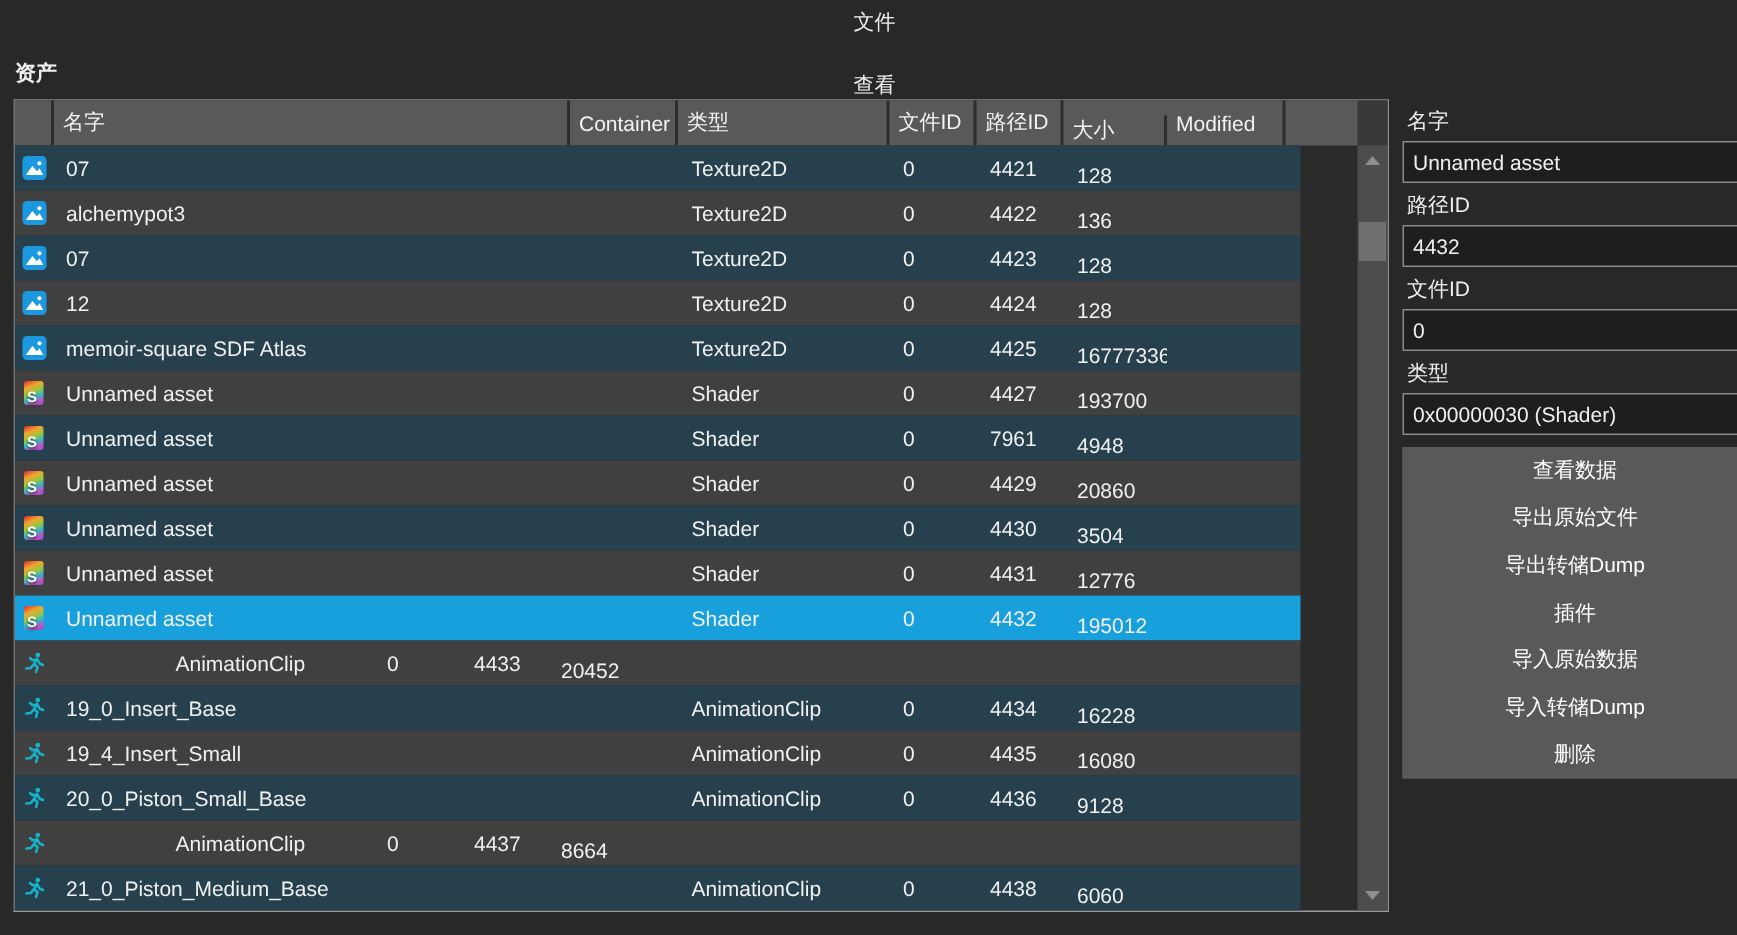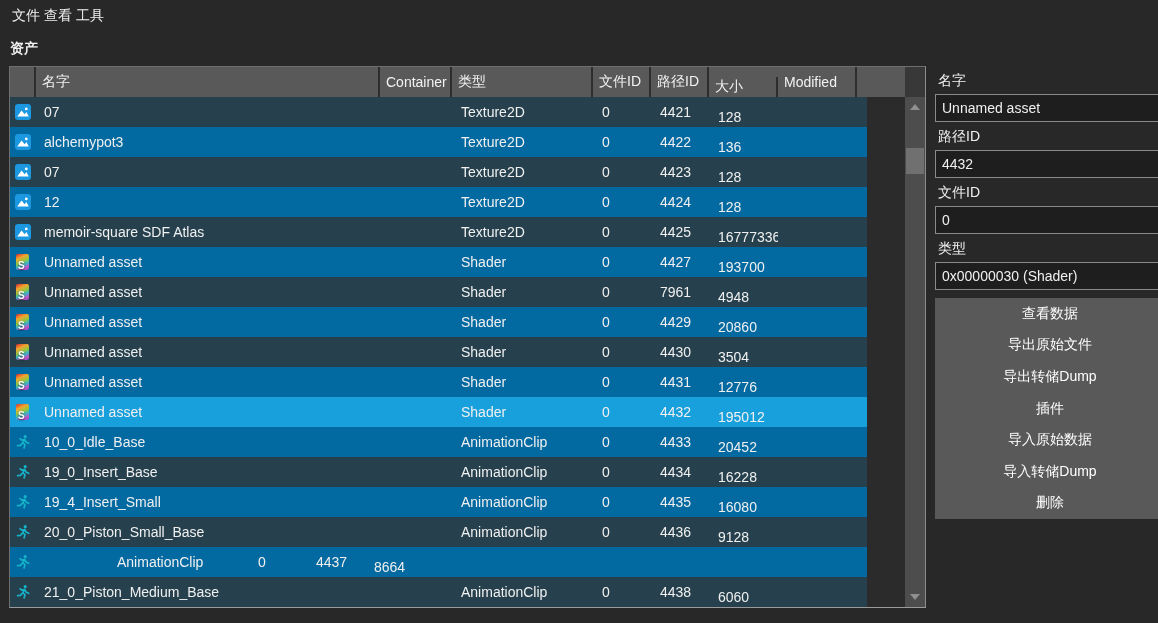--- a/index.html
+++ b/index.html
@@ -5,21 +5,21 @@
   * { margin:0; padding:0; box-sizing:border-box; }
   html,body { width:1158px; height:623px; }
   body {
     position:relative; overflow:hidden;
     background:#282828; color:#f0f0f0;
     font-family:"Liberation Sans","DejaVu Sans",sans-serif;
     font-size:14px;
   }
 
   
-  .menubar { display:flex; padding:5px 2px 0 10px; height:26px; align-items:center; }
+  .menubar { display:flex; gap:22px; padding:5px 2px 0 10px; height:26px; align-items:center;flex-direction:column; }
   .menu-item { cursor:default; padding:1px 2px; }
 
   .section-label { position:absolute; left:10px; top:40px;font-weight:bold; }
 
   
   .table-wrap {
     position:absolute; left:9px; top:66px; width:917px; height:542px;
     border:1px solid #6f6f6f; border-bottom-color:#9a9a9a; border-right-color:#8d8d8d;
     display:flex; flex-direction:column; background:#2b2b2b;
   }
@@ -37,21 +37,21 @@
   .col-type     { flex:0 0 141px; }
   .col-fileid   { flex:0 0 58px; }
   .col-pathid   { flex:0 0 58px; }
   .col-size     { flex:0 0 69px;margin-top:10px; }
   .col-modified { flex:0 0 79px; }
   .col-extra    { flex:1 1 auto; border-right:none !important; }
 
   .tbody { display:flex; flex:1 1 auto; min-height:0;gap:38px; }
   .rows { width:895px; display:flex; flex-direction:column; }
   .trow { display:flex; height:30px; flex:0 0 30px; align-items:stretch; cursor:default; }
-  .trow.plain  { background:#0369a1; }
+  .trow.plain  { background:#404040; }
   .trow.stripe { background:#26414d; }
   .trow.selected { background:#18a0dc; }
   .td { display:flex; align-items:center; padding-left:9px; overflow:hidden; white-space:nowrap; }
   .td.cell-icon { padding-left:5px; }
   .td.cell-name { padding-left:8px; }
 
   
   .icon { width:16px; height:16px; display:inline-flex; align-items:center; justify-content:center; }
   .icon svg { width:16px; height:16px; display:block; }
   .icon-texture2d { background:#1b98e0; border-radius:3px; }
@@ -287,21 +287,20 @@
   </div>
         <div class="trow plain">
     <div class="td cell-icon col-icon">
             <span class="icon icon-animationclip">
               <svg viewBox="0 0 16 16" fill="none" stroke="#15b3c9" stroke-width="1.7" stroke-linecap="round" stroke-linejoin="round">
                 <circle cx="10.2" cy="2.7" r="1.6" fill="#15b3c9" stroke="none"></circle>
                 <path d="M9.7 5.3 L7.7 8.8 M9.7 5.3 L11.3 8.3 L13.7 9.3 M9.7 5.7 L6.7 6.1 L5 4.7 M7.7 8.8 L10 10.6 L9.1 14 M7.7 8.8 L5.4 11.4 L2.6 11.7"></path>
               </svg>
             </span>
           </div>
-    <div class="td cell-name col-name">10_0_Idle_Base</div>
     <div class="td col-container"></div>
     <div class="td col-type">AnimationClip</div>
     <div class="td col-fileid">0</div>
     <div class="td col-pathid">4433</div>
     <div class="td col-size">20452</div>
     <div class="td col-modified"></div>
     <div class="td col-extra"></div>
   </div>
         <div class="trow stripe">
     <div class="td cell-icon col-icon">

